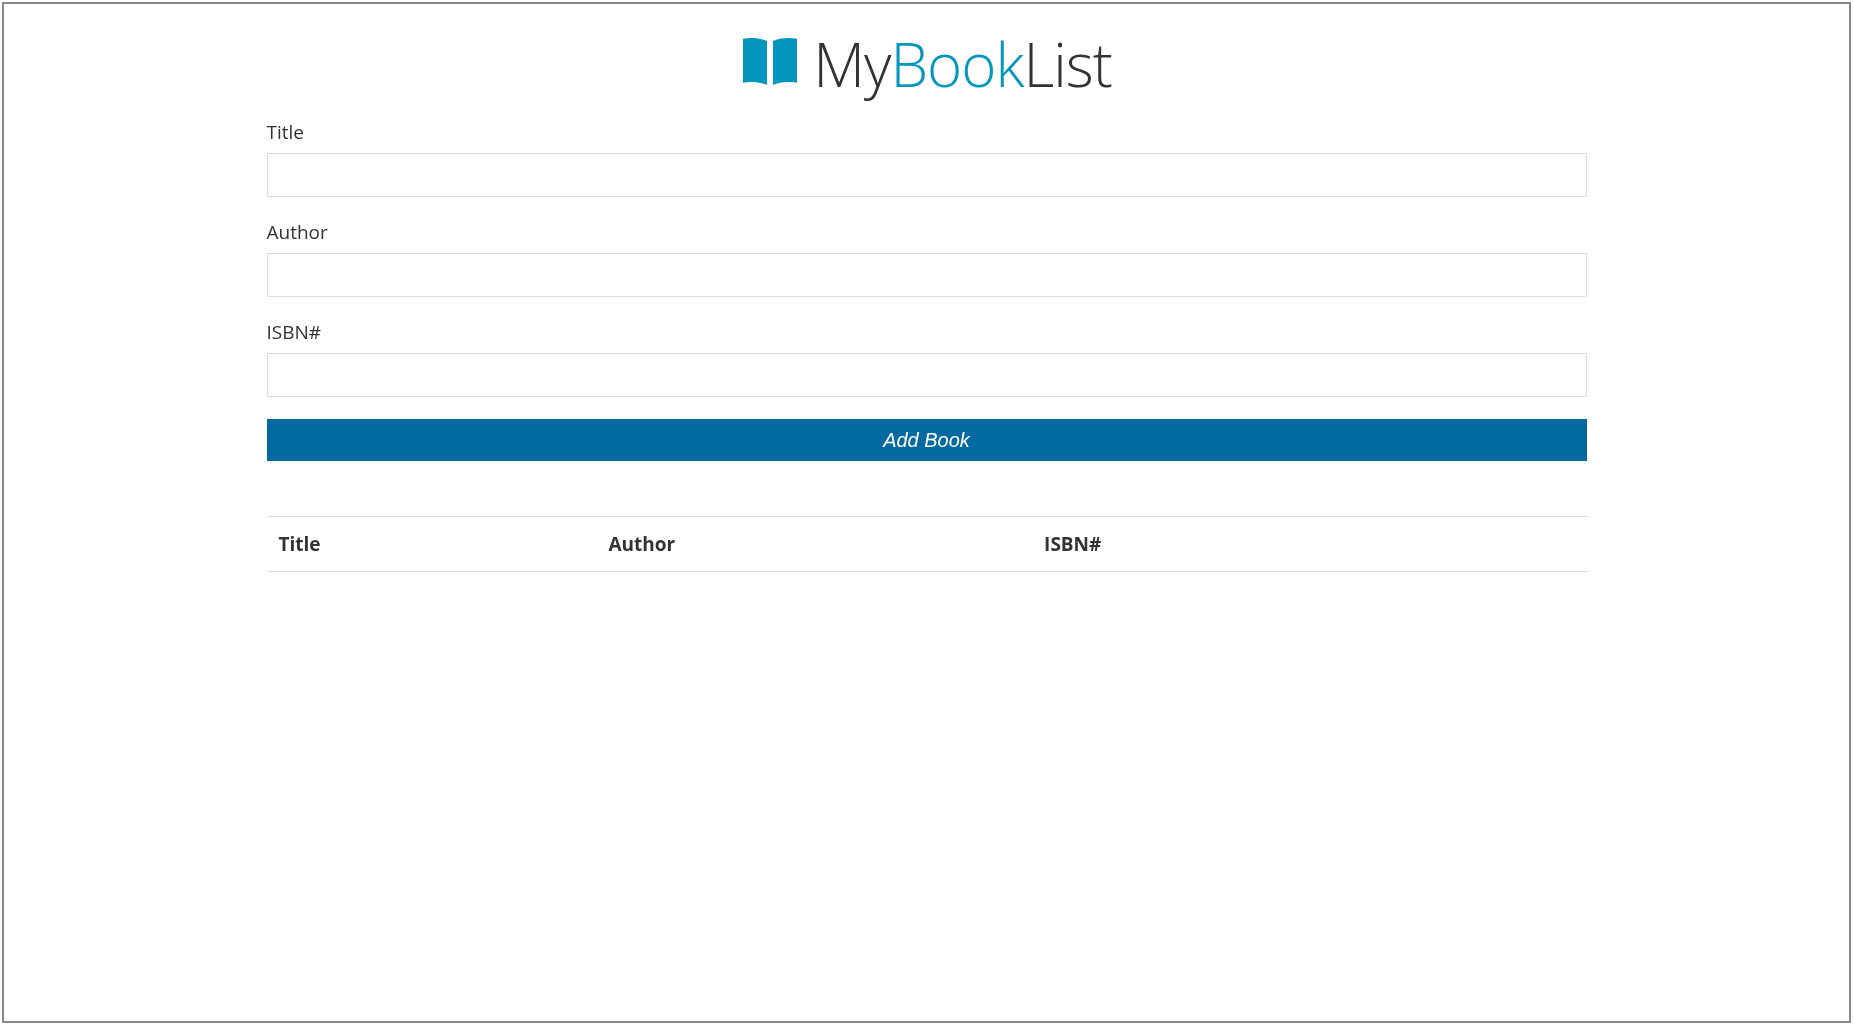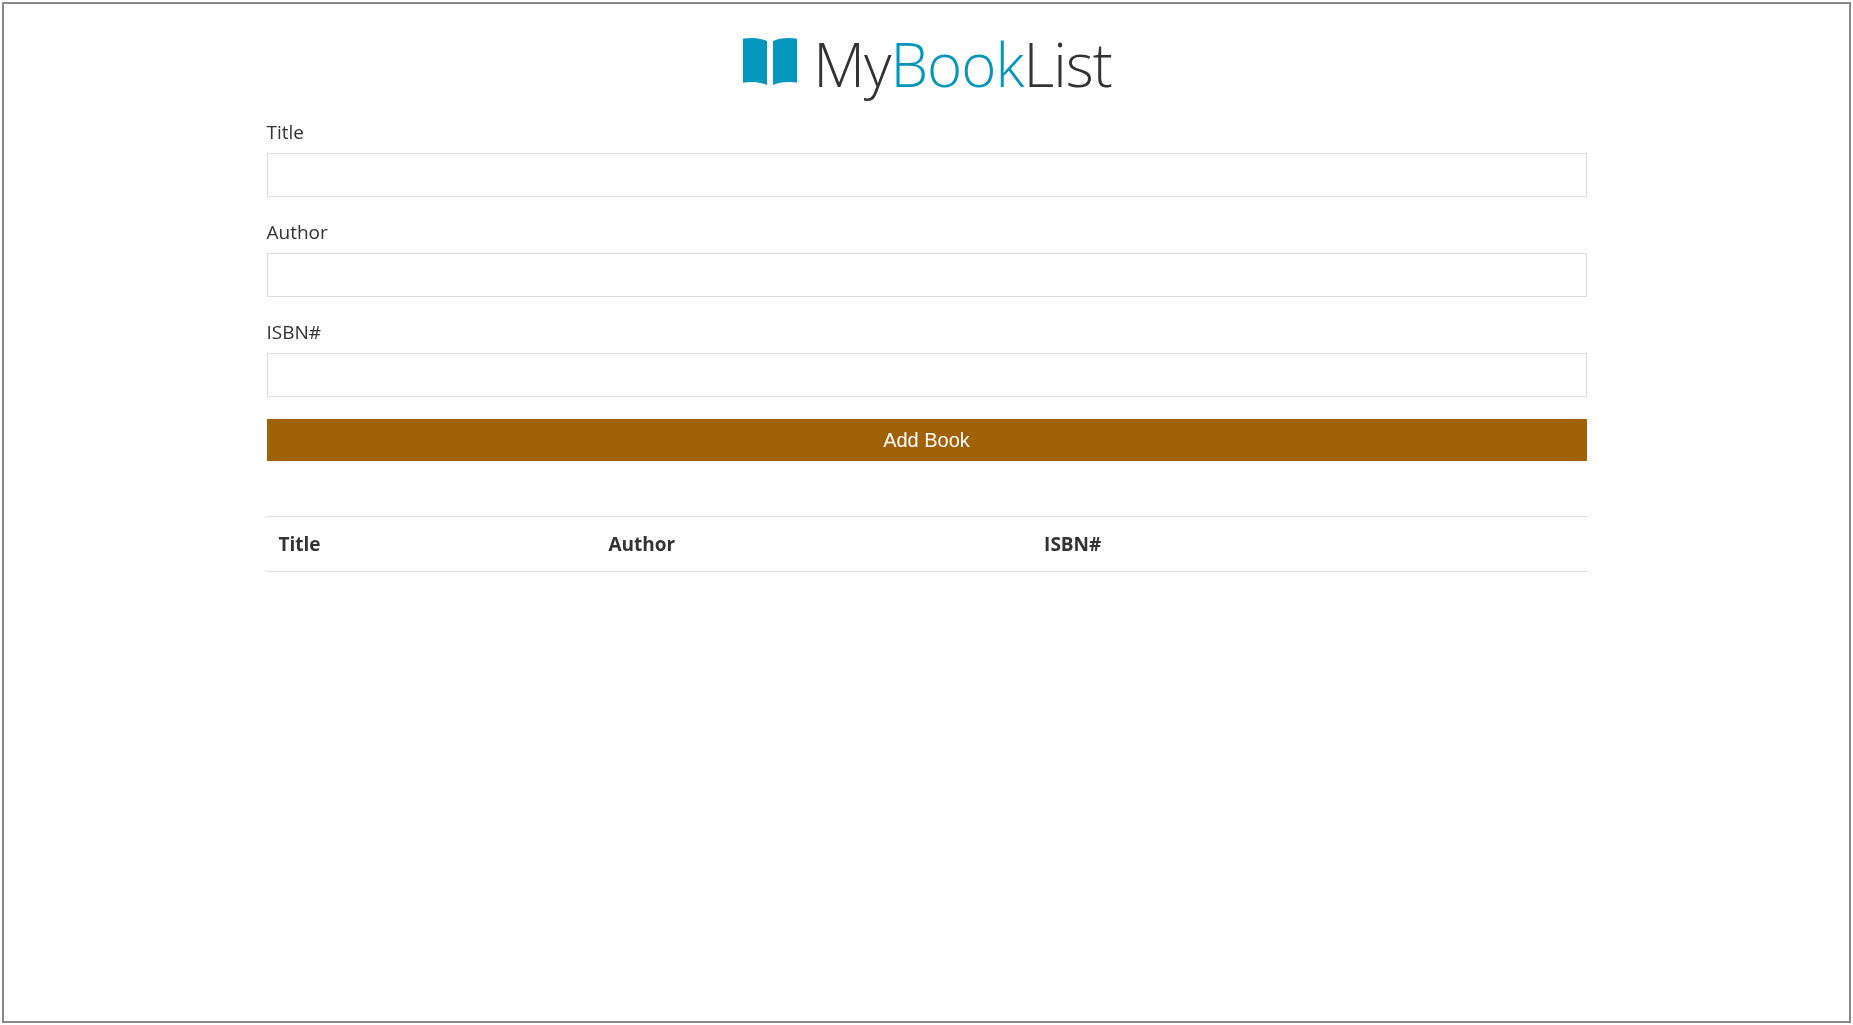--- a/index.html
+++ b/index.html
@@ -57,28 +57,29 @@
       height: 44px;
       border: 1px solid #ddd;
       background: #fff;
       font-size: 16px;
       padding: 0 14px;
       outline: none;
     }
     .submit-btn {
       display: block;
       width: 100%;
-      background: #a16207;
+      background: #0369a1;
       color: #fff;
       border: none;
       height: 42px;
       font-size: 20px;
       font-weight: 300;
       cursor: pointer;
       margin-top: 22px;
+      font-style: italic;
     }
     table.book-table {
       width: 100%;
       border-collapse: collapse;
       margin-top: 55px;
     }
     table.book-table th {
       text-align: left;
       font-weight: 700;
       font-size: 19px;

